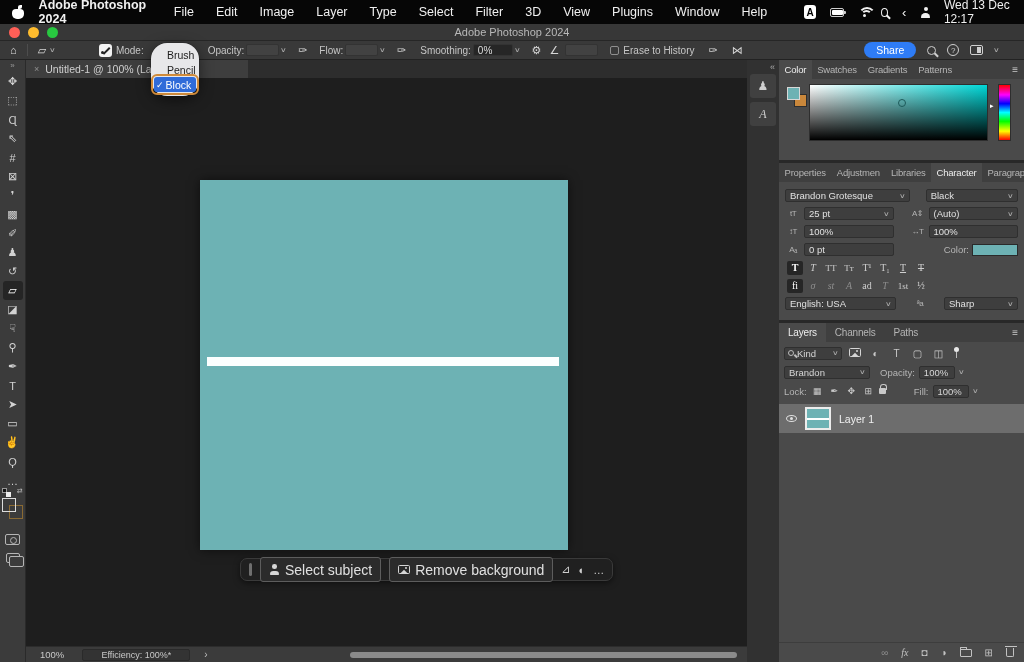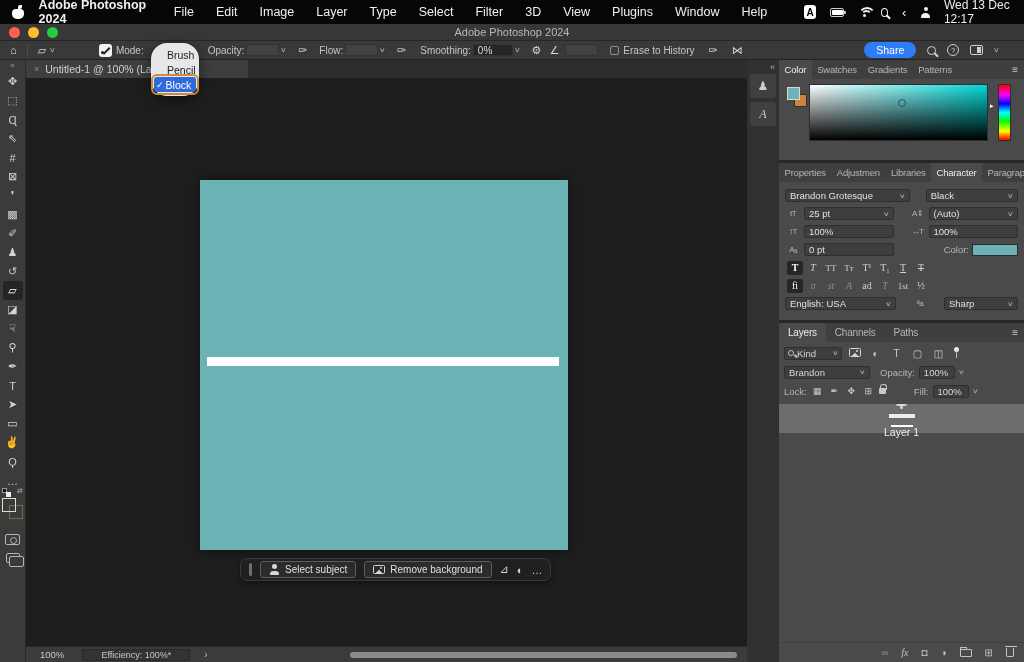--- a/index.html
+++ b/index.html
@@ -86,22 +86,22 @@
   .canvas-col { position:absolute; left:26px; top:60px; width:721px; bottom:0; }
   .tabstrip { height:18px; background:#2d2d2d; display:flex; }
   .doctab { width:222px; background:#3e3e3e; color:#d0d0d0; font-size:10.5px; display:flex; align-items:center; padding:0 8px; gap:6px; }
   .doctab .x { color:#8f8f8f; font-size:9px; }
   .canvas { position:absolute; top:18px; left:0; right:0; bottom:16px; background:#1e1e1e; overflow:hidden; }
   .artboard { position:absolute; left:174px; top:102px; width:368px; height:370px; background:#6db2b4; box-shadow:0 0 10px rgba(0,0,0,.55); }
   .stripe { position:absolute; left:7px; top:177px; width:352px; height:9px; background:#fcffff; }
   .ctxbar { position:absolute; left:214px; top:480px; height:23px; background:#202020; border:1px solid #3a3a3a;
             border-radius:7px; display:flex; align-items:center; padding:0 8px; gap:8px; box-shadow:0 2px 6px rgba(0,0,0,.5); }
   .ctx-handle { width:3px; height:13px; background:#6f6f6f; border-radius:2px; }
-  .ctx-btn { height:17px; border:1px solid #5d5d5d; border-radius:3px; background:#2b2b2b; color:#e0e0e0;
-             font-size:10px; display:flex; align-items:center; padding:0 8px; gap:5px; }
+  .ctx-btn { height:25px; border:1px solid #5d5d5d; border-radius:3px; background:#2b2b2b; color:#e0e0e0;
+             font-size:14px; display:flex; align-items:center; padding:0 8px; gap:5px; }
   .ctx-ic { color:#cfcfcf; font-size:11px; }
   .ic-person2::before { background:#d6d6d6; } .ic-person2::after { background:#d6d6d6; }
   .icon-img { width:12px; height:9px; border:1px solid #d6d6d6; border-radius:1.5px; position:relative; overflow:hidden; display:inline-block; }
   .icon-img::before { content:""; position:absolute; top:1px; right:2px; width:2px; height:2px; border-radius:50%; background:#d6d6d6; }
   .icon-img::after { content:""; position:absolute; bottom:-4px; left:2px; width:6px; height:6px; background:#d6d6d6; transform:rotate(45deg); }
 
   
   .statusbar { position:absolute; left:0; right:0; bottom:0; height:16px; background:#3b3b3b; border-top:1px solid #2c2c2c;
                display:flex; align-items:center; font-size:9.5px; color:#c9c9c9; }
   .sb-zoom { margin-left:14px; }
@@ -170,21 +170,21 @@
   .blendbox { width:86px; height:13px; background:#3e3e3e; border:1px solid #2f2f2f; border-radius:2px;
               display:flex; align-items:center; padding:0 4px; font-size:9.5px; }
   .blendbox .chev { margin-left:auto; }
   .valbox { width:36px; height:13px; background:#3e3e3e; border:1px solid #2f2f2f; border-radius:2px;
             display:flex; align-items:center; padding:0 4px; font-size:9.5px; }
   .llabel { color:#b5b5b5; font-size:9.5px; }
   .lockic { color:#c9c9c9; font-size:9px; width:13px; text-align:center; }
   .icon-lock { width:7px; height:6px; background:#c9c9c9; border-radius:1px; position:relative; display:inline-block; }
   .icon-lock::before { content:""; position:absolute; top:-4px; left:1px; width:5px; height:5px;
                        border:1.3px solid #c9c9c9; border-bottom:none; border-radius:3px 3px 0 0; }
-  .layer-row { display:flex; align-items:center; height:29px; margin-top:5px; background:#6d6d6d; gap:8px; padding:0 7px;flex-direction:column; }
+  .layer-row { display:flex; align-items:center; height:29px; margin-top:5px; background:#6d6d6d; gap:8px; padding:0 7px; }
   .icon-eye { width:11px; height:7px; border:1.2px solid #e0e0e0; border-radius:50%; position:relative; display:inline-block; }
   .icon-eye::after { content:""; position:absolute; left:2.6px; top:1.2px; width:3px; height:3px; border-radius:50%; background:#e0e0e0; }
   .lthumb { width:26px; height:23px; background:#6db2b4; border:2px solid #ececec; position:relative; }
   .lthumb::after { content:""; position:absolute; left:0; right:0; top:9px; height:2px; background:#fcffff; }
   .lname { font-size:10.5px; color:#f0f0f0; }
   .layers-space { flex:1; }
   .lbottom { height:20px; display:flex; align-items:center; justify-content:flex-end; gap:13px; padding:0 10px;
              border-top:1px solid #3d3d3d; color:#c2c2c2; }
   .lb-ic { font-size:10px; }
   .lb-ic.dim { color:#8a8a8a; }

